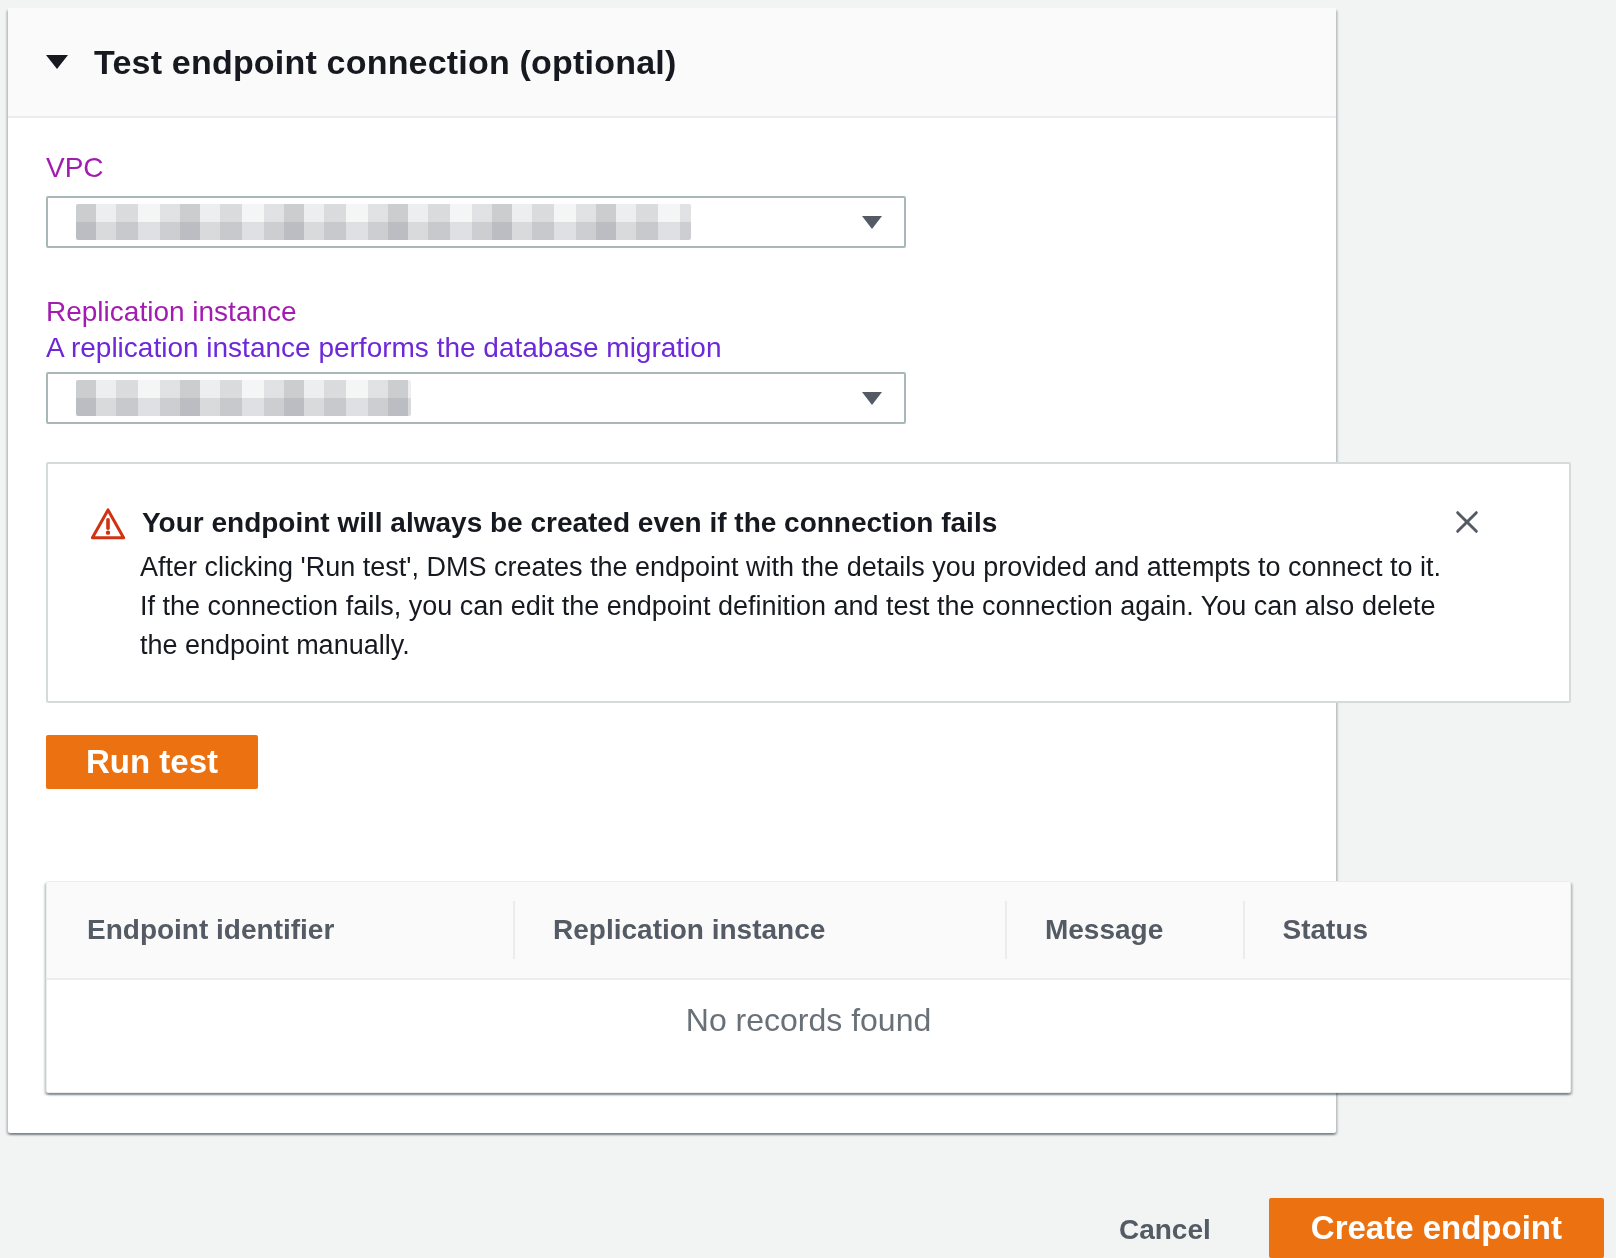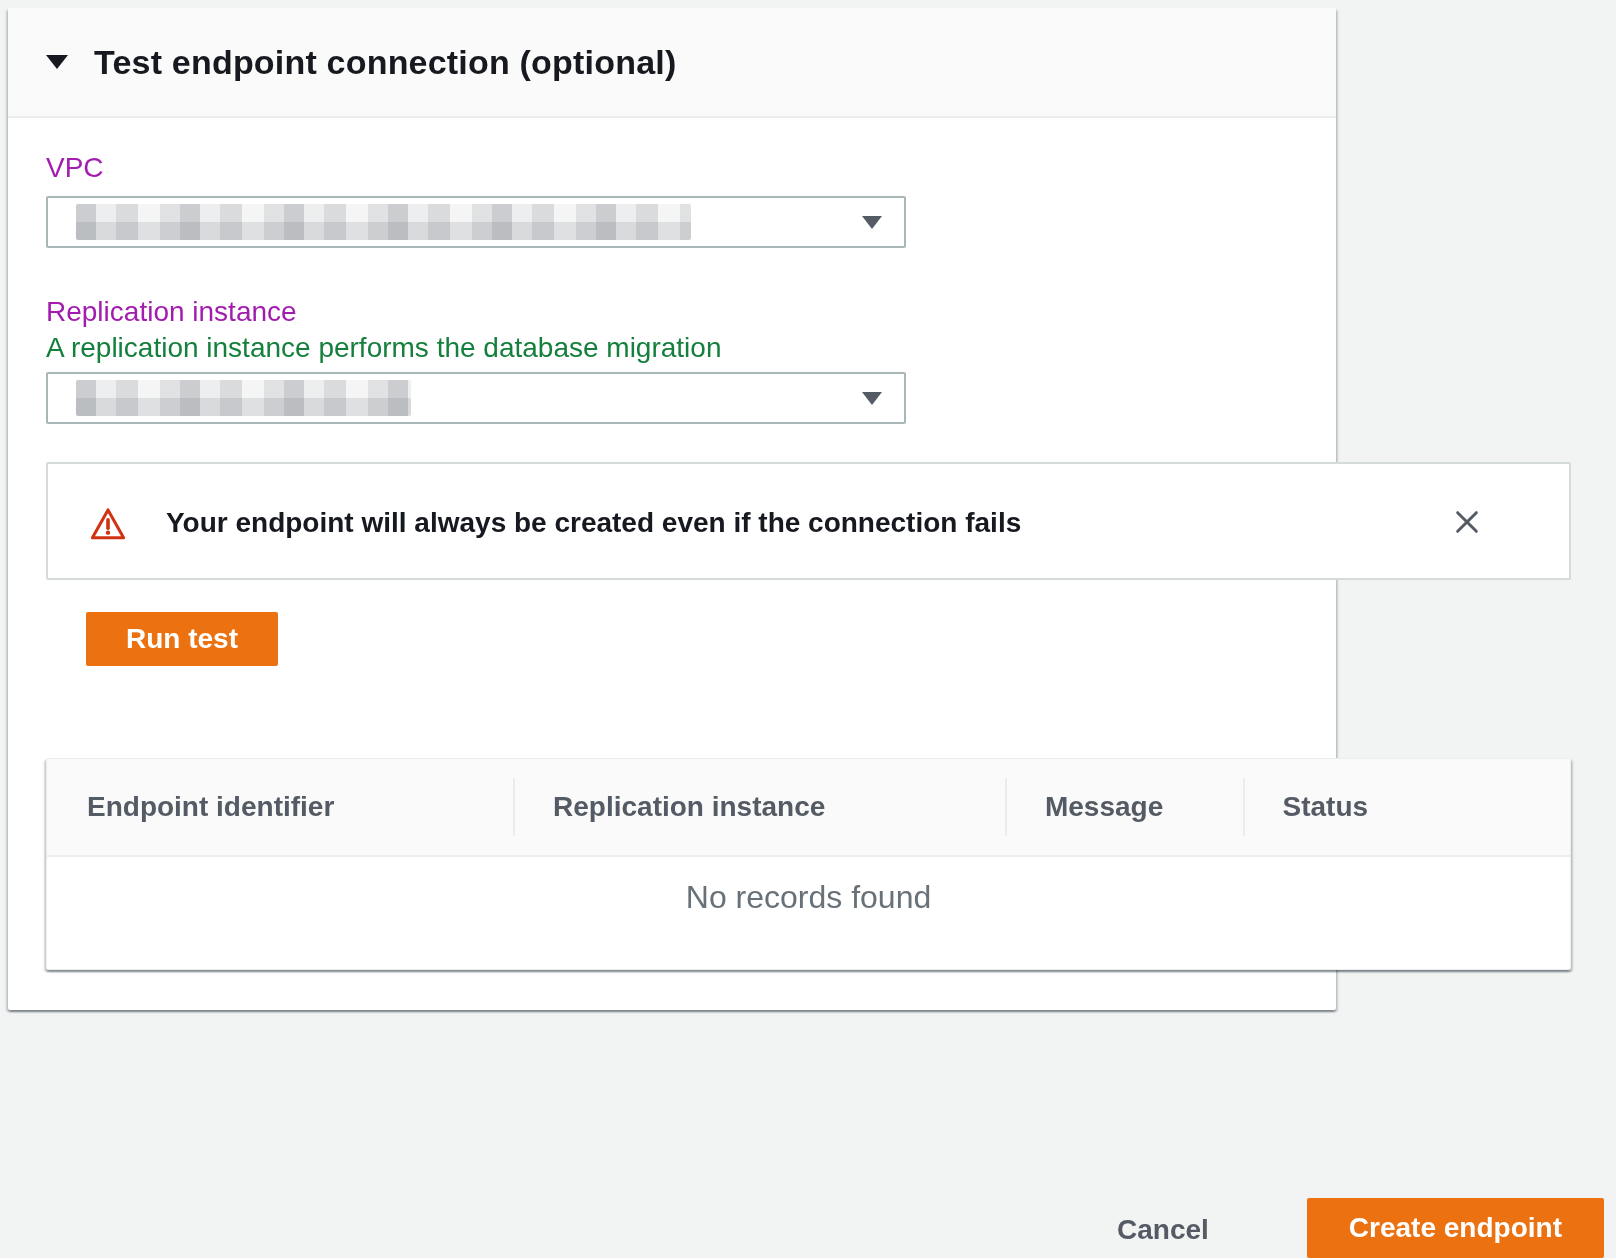--- a/index.html
+++ b/index.html
@@ -30,21 +30,21 @@
     width:0; height:0;
     border-left:11px solid transparent;
     border-right:11px solid transparent;
     border-top:14px solid #16191f;
     margin-right:26px;
   }
   .card-title { font-size:34px; font-weight:bold; letter-spacing:.2px; }
   .card-body { padding:32px 38px 40px 38px; }
 
   .field-label { font-size:28px; line-height:36px; color:#a21caf; }
-  .field-desc  { font-size:28px; line-height:36px; color:#15803d; }
+  .field-desc  { font-size:28px; line-height:36px; color:#6d28d9; }
 
   .select {
     width:860px; height:52px;
     border:2px solid #aab7b8; border-radius:2px;
     background:#fff;
     display:flex; align-items:center; justify-content:space-between;
     padding:0 22px 0 28px;
     cursor:pointer;
   }
   .select-caret {
@@ -66,42 +66,41 @@
   .mt-group  { margin-top:46px; }
 
   .alert {
     position:relative;
     margin-top:38px;
     width:1525px;
     border:2px solid #d5dbdb; border-radius:2px;
     background:#fff;
     padding:40px 120px 36px 42px;
   }
-  .alert-head { display:flex; align-items:flex-start;gap:24px; }
+  .alert-head { display:flex; align-items:flex-start; }
   .alert-icon { flex:0 0 auto; margin-top:2px; }
   .alert-title { font-size:28px; font-weight:bold; line-height:38px; margin-left:16px; }
   .alert-body {
     font-size:27px; line-height:39px; color:#16191f;
     margin:6px 0 0 50px; max-width:1310px;
   }
   .alert-close {
     position:absolute; top:40px; right:84px;
     width:36px; height:36px;
     background:none; border:none; cursor:pointer;
     display:flex; align-items:center; justify-content:center;
   }
 
   .btn-primary {
     display:inline-block;
     background:#ec7211; color:#ffffff;
     border:none; border-radius:2px;
     font-family:"Liberation Sans", sans-serif;
-    font-size:28px; font-weight:bold;
+    font-size:33px; font-weight:bold;
     cursor:pointer;
-    margin-left:40px;
   }
   .run-test { margin-top:32px; height:54px; padding:0 40px; }
 
   .table {
     margin-top:92px;
     width:1525px;
     background:#fff;
     border-radius:2px;
     box-shadow:0 2px 2px rgba(0,28,36,.3), 2px 2px 2px rgba(0,28,36,.15), -2px 2px 2px rgba(0,28,36,.15);
     border:1px solid #eaeded;
@@ -172,20 +171,21 @@
 
     <div class="alert">
       <div class="alert-head">
         <svg class="alert-icon" width="36" height="36" viewBox="0 0 24 24">
           <path d="M12 2.6 L22.4 21.2 H1.6 Z" fill="none" stroke="#d13212" stroke-width="2" stroke-linejoin="round"></path>
           <line x1="12" y1="9.2" x2="12" y2="14.8" stroke="#d13212" stroke-width="2.4" stroke-linecap="round"></line>
           <circle cx="12" cy="17.8" r="1.45" fill="#d13212"></circle>
         </svg>
         <div class="alert-title">Your endpoint will always be created even if the connection fails</div>
       </div>
+      <div class="alert-body">After clicking 'Run test', DMS creates the endpoint with the details you provided and attempts to connect to it. If the connection fails, you can edit the endpoint definition and test the connection again. You can also delete the endpoint manually.</div>
       <button class="alert-close">
         <svg width="32" height="32" viewBox="0 0 24 24">
           <line x1="5" y1="5" x2="19" y2="19" stroke="#545b64" stroke-width="2.2" stroke-linecap="round"></line>
           <line x1="19" y1="5" x2="5" y2="19" stroke="#545b64" stroke-width="2.2" stroke-linecap="round"></line>
         </svg>
       </button>
     </div>
 
     <button class="btn-primary run-test">Run test</button>
 

